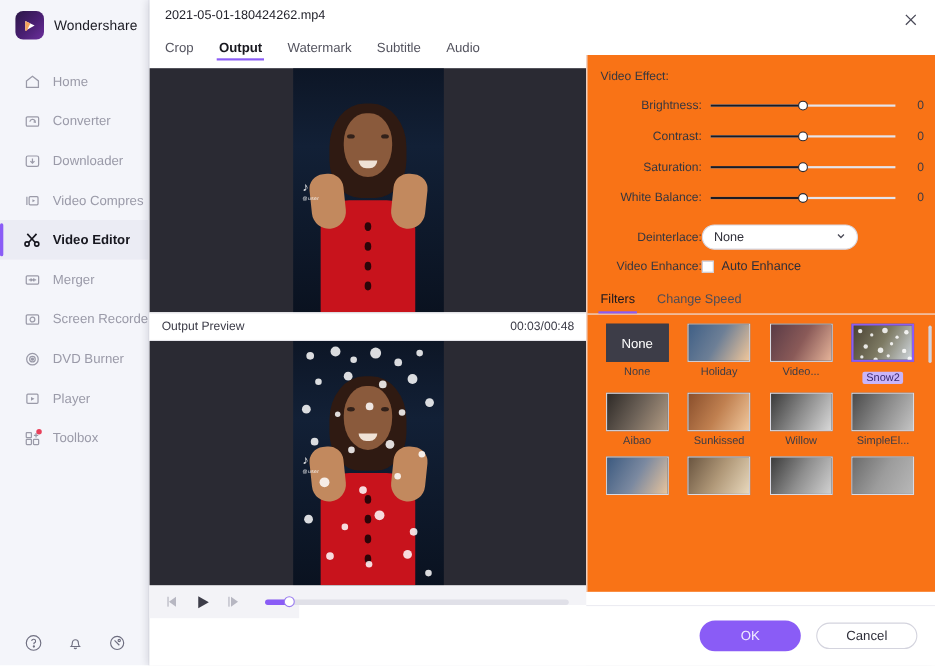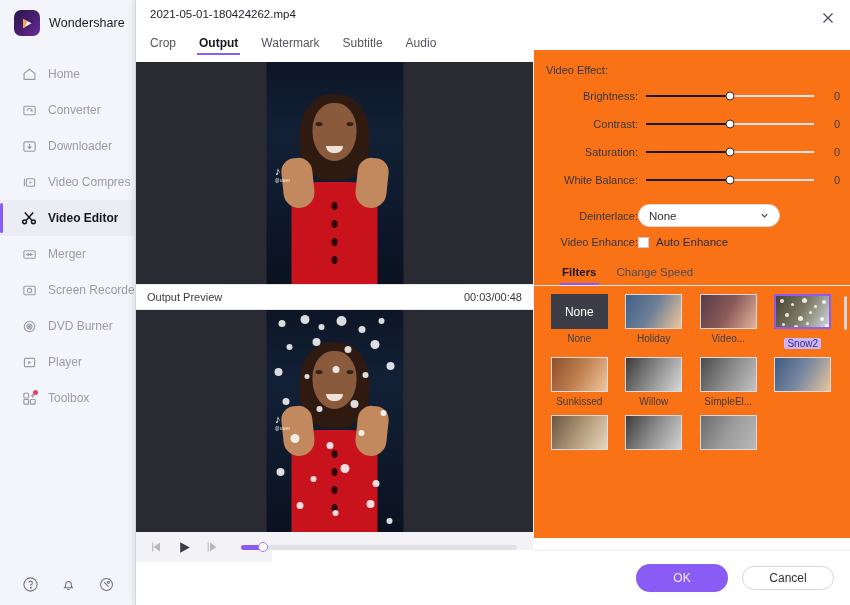--- a/index.html
+++ b/index.html
@@ -218,21 +218,21 @@
     width: 11px; height: 11px; border: 1px solid #c9c9d4; background:#fff; margin-right: 7px; flex:none;
   }
   .cb-label { font-size: 11.5px; color: #2e2e38; }
 
   
   #filt-tabs {
     display:flex; gap: 20px; padding-left: 12px; margin-top: 18px;
     border-bottom: 1px solid #ececf2;
   }
   .ftab { font-size: 11.5px; color: #4c4c58; padding-bottom: 7px; position: relative; }
-  .ftab.active { color:#17171f; font-weight:bold;margin-left:16px; }
+  .ftab.active { color:#17171f; font-weight:normal; }
   .ftab.active::after { content:""; position:absolute; left:-2px; right:-2px; bottom:0; height:2px; background:#8a5cf6; }
 
   #filt-grid-wrap { position: relative; margin-top: 8px; height: 160px; overflow: hidden; }
   #filt-grid {
     display: grid; grid-template-columns: repeat(4, 1fr);
     gap: 8px 8px; padding: 0 14px 0 12px;
   }
   .fcell { display:flex; flex-direction:column; align-items:center; }
   .fthumb {
     width: 57px; height: 35px; border: 1px solid #dadae4; overflow: hidden; position: relative;
@@ -656,20 +656,26 @@
                 <span style="left:44px;top:21px;width:4px;height:4px;"></span>
                 <span style="left:6px;top:27px;width:3px;height:3px;"></span>
                 <span style="left:18px;top:29px;width:4px;height:4px;"></span>
                 <span style="left:30px;top:26px;width:3px;height:3px;"></span>
                 <span style="left:49px;top:28px;width:4px;height:4px;"></span>
               </span>
             </div>
             <div class="fname">Snow2</div>
           </div>
 
+          <div class="fcell">
+            <div class="fthumb">
+              <span class="im" style="background:linear-gradient(120deg,#2e2a27 0%,#6d6258 50%,#b39c84 100%);"></span>
+            </div>
+            <div class="fname">Aibao</div>
+          </div>
 
           <div class="fcell">
             <div class="fthumb">
               <span class="im" style="background:linear-gradient(120deg,#8a4f2c 0%,#c08050 50%,#f0c79c 100%);"></span>
             </div>
             <div class="fname">Sunkissed</div>
           </div>
 
           <div class="fcell">
             <div class="fthumb">

